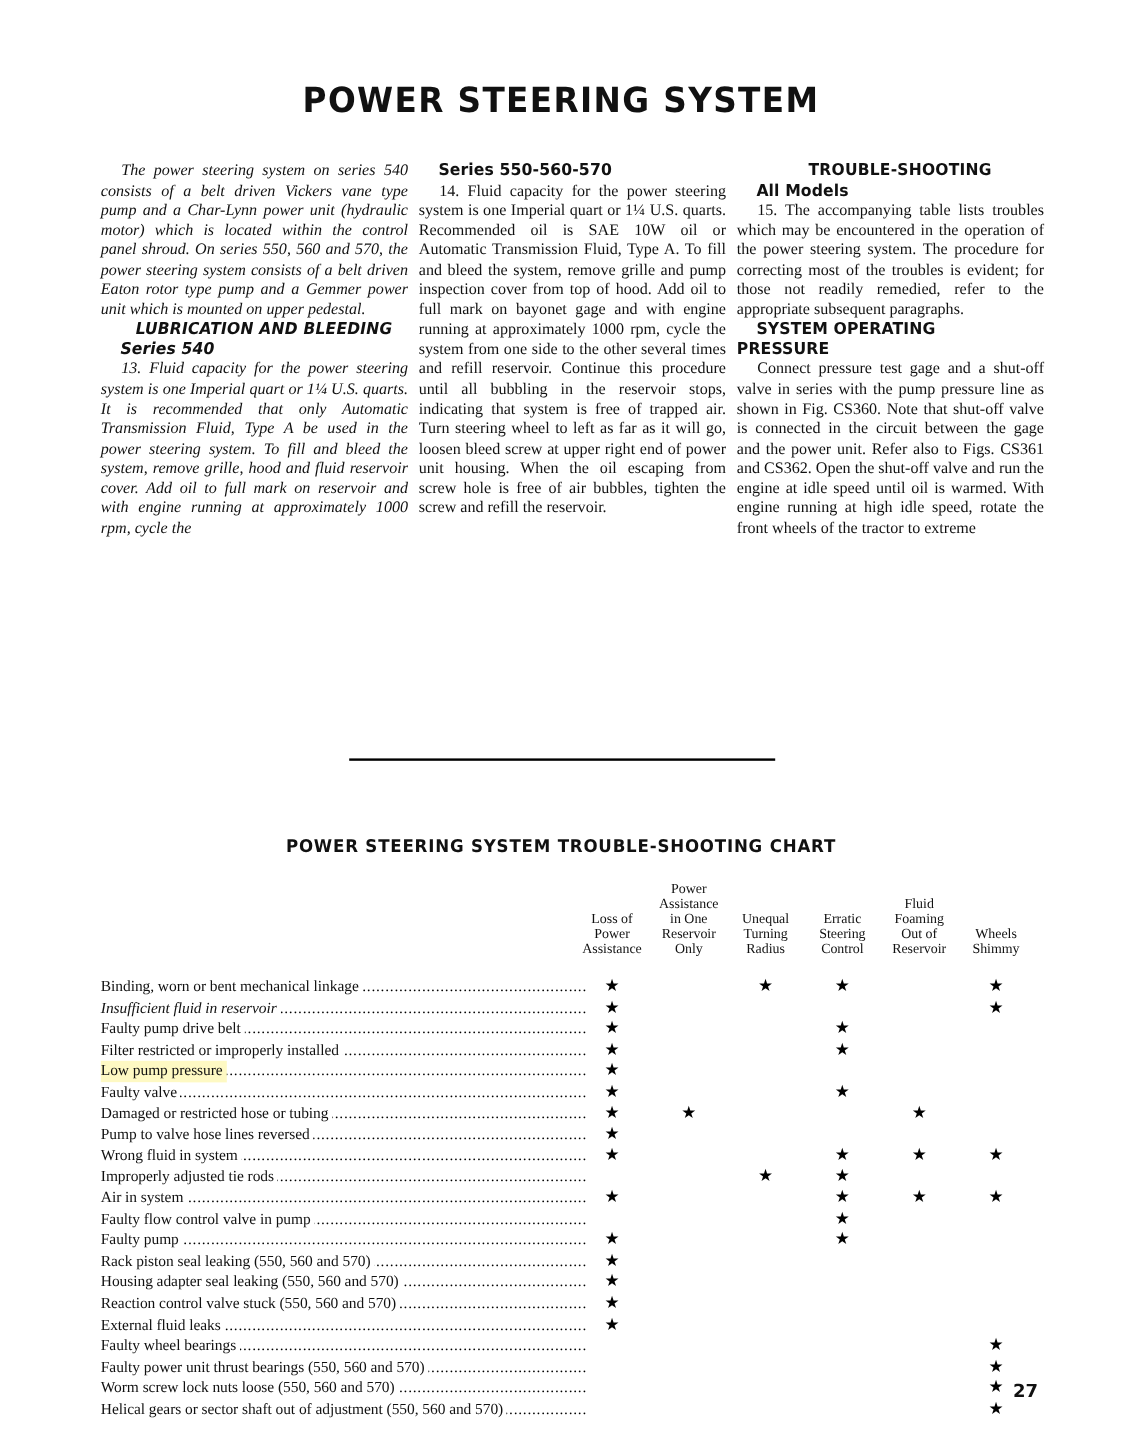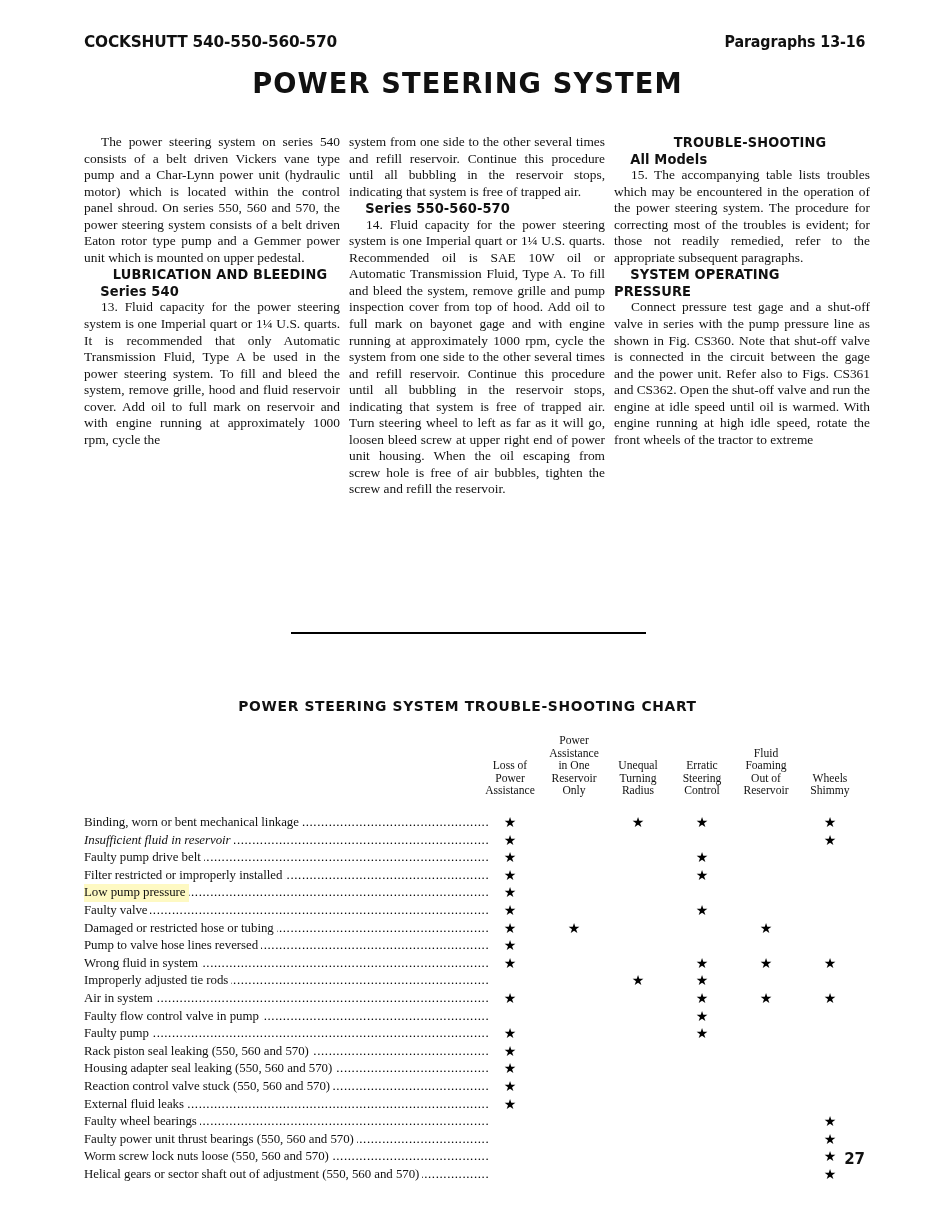--- a/index.html
+++ b/index.html
@@ -59,21 +59,21 @@
   .col {
     position:absolute;
     top:0;
     width:256px;
     font-size:13.4px;
     line-height:16.55px;
     text-align:justify;
     text-justify:inter-word;
     hyphens:manual;
   }
-  .col1 { left:0px; }
+  .col1 { left:0px;font-style:italic; }
   .col2 { left:265px; }
   .col3 { left:530px; }
 
   .col p {
     margin:0;
     text-indent:17px;
   }
   .col p.noindent { text-indent:0; }
 
   .subhead {
@@ -183,38 +183,33 @@
     font-family:"DejaVu Sans", sans-serif;
     font-weight:bold;
     font-size:15px;
   }
 </style>
 </head>
 <body>
 
 <div class="page">
 
-  <div class="runhead">
-    <div class="runhead-left">COCKSHUTT 540-550-560-570</div>
-    <div class="runhead-right">Paragraphs 13-16</div>
-  </div>
 
   <div class="maintitle">POWER STEERING SYSTEM</div>
 
   <div class="cols">
 
     <div class="col col1">
       <p>The power steering system on series 540 consists of a belt driven Vickers vane type pump and a Char-Lynn power unit (hydraulic motor) which is located within the control panel shroud. On series 550, 560 and 570, the power steering system consists of a belt driven Eaton rotor type pump and a Gemmer power unit which is mounted on upper pedestal.</p>
       <p class="subhead">LUBRICATION AND BLEEDING</p>
       <p class="subhead2">Series 540</p>
       <p>13. Fluid capacity for the power steering system is one Imperial quart or 1¼ U.S. quarts. It is recommended that only Automatic Transmission Fluid, Type A be used in the power steering system. To fill and bleed the system, remove grille, hood and fluid reservoir cover. Add oil to full mark on reservoir and with engine running at approximately 1000 rpm, cycle the</p>
     </div>
 
     <div class="col col2">
-      <p class="noindent">system from one side to the other several times and refill reservoir. Continue this procedure until all bubbling in the reservoir stops, indicating that system is free of trapped air.</p>
       <p class="subhead2">Series 550-560-570</p>
       <p>14. Fluid capacity for the power steering system is one Imperial quart or 1¼ U.S. quarts. Recommended oil is SAE 10W oil or Automatic Transmission Fluid, Type A. To fill and bleed the system, remove grille and pump inspection cover from top of hood. Add oil to full mark on bayonet gage and with engine running at approximately 1000 rpm, cycle the system from one side to the other several times and refill reservoir. Continue this procedure until all bubbling in the reservoir stops, indicating that system is free of trapped air. Turn steering wheel to left as far as it will go, loosen bleed screw at upper right end of power unit housing. When the oil escaping from screw hole is free of air bubbles, tighten the screw and refill the reservoir.</p>
     </div>
 
     <div class="col col3">
       <p class="subhead">TROUBLE-SHOOTING</p>
       <p class="subhead2">All Models</p>
       <p>15. The accompanying table lists troubles which may be encountered in the operation of the power steering system. The procedure for correcting most of the troubles is evident; for those not readily remedied, refer to the appropriate subsequent paragraphs.</p>
       <p class="subhead2">SYSTEM OPERATING PRESSURE</p>
       <p>Connect pressure test gage and a shut-off valve in series with the pump pressure line as shown in Fig. CS360. Note that shut-off valve is connected in the circuit between the gage and the power unit. Refer also to Figs. CS361 and CS362. Open the shut-off valve and run the engine at idle speed until oil is warmed. With engine running at high idle speed, rotate the front wheels of the tractor to extreme</p>

